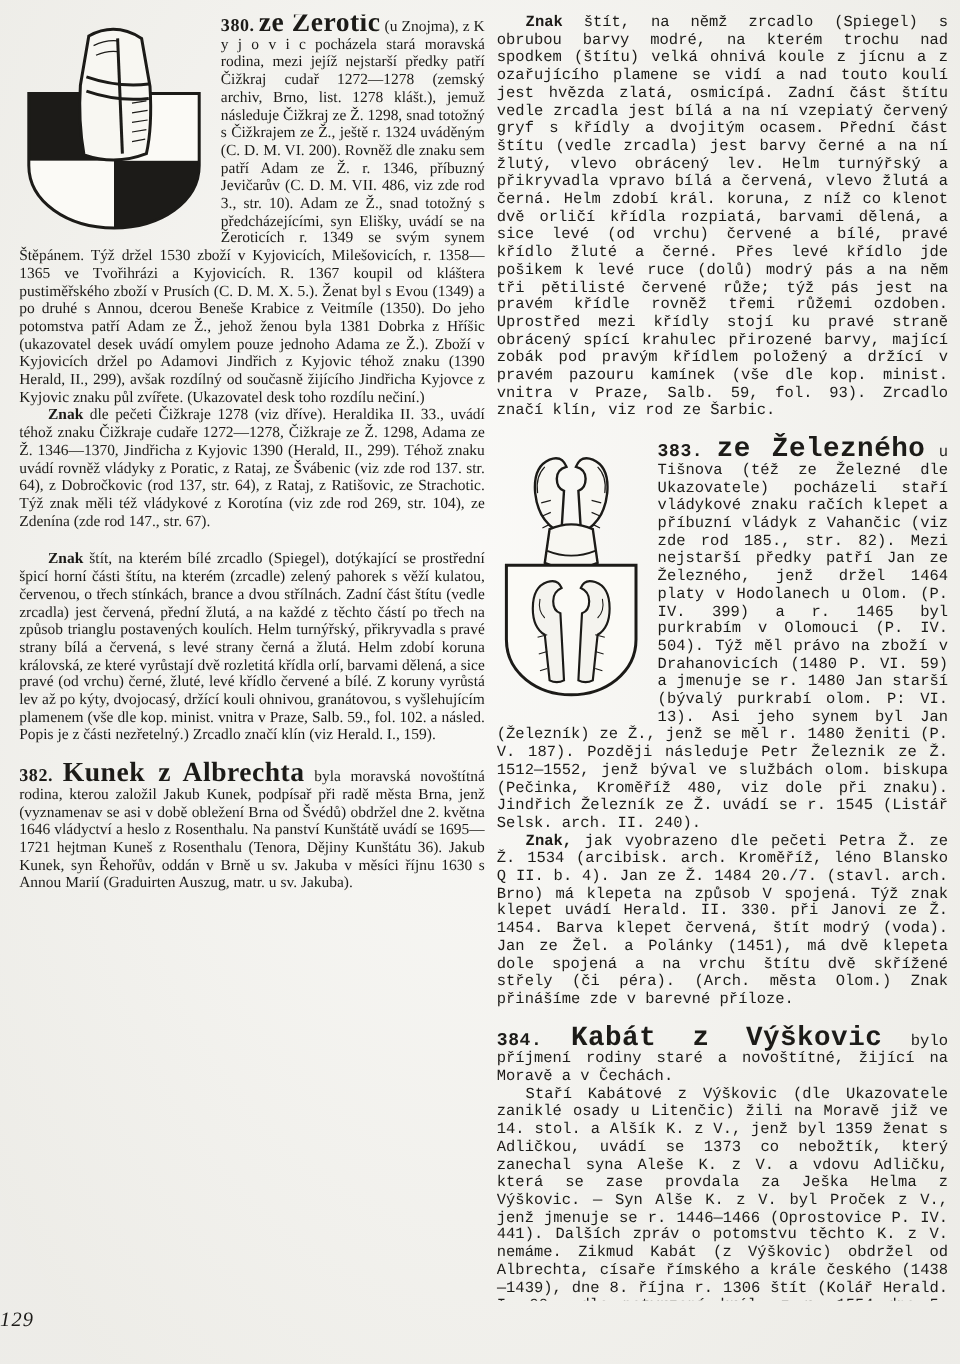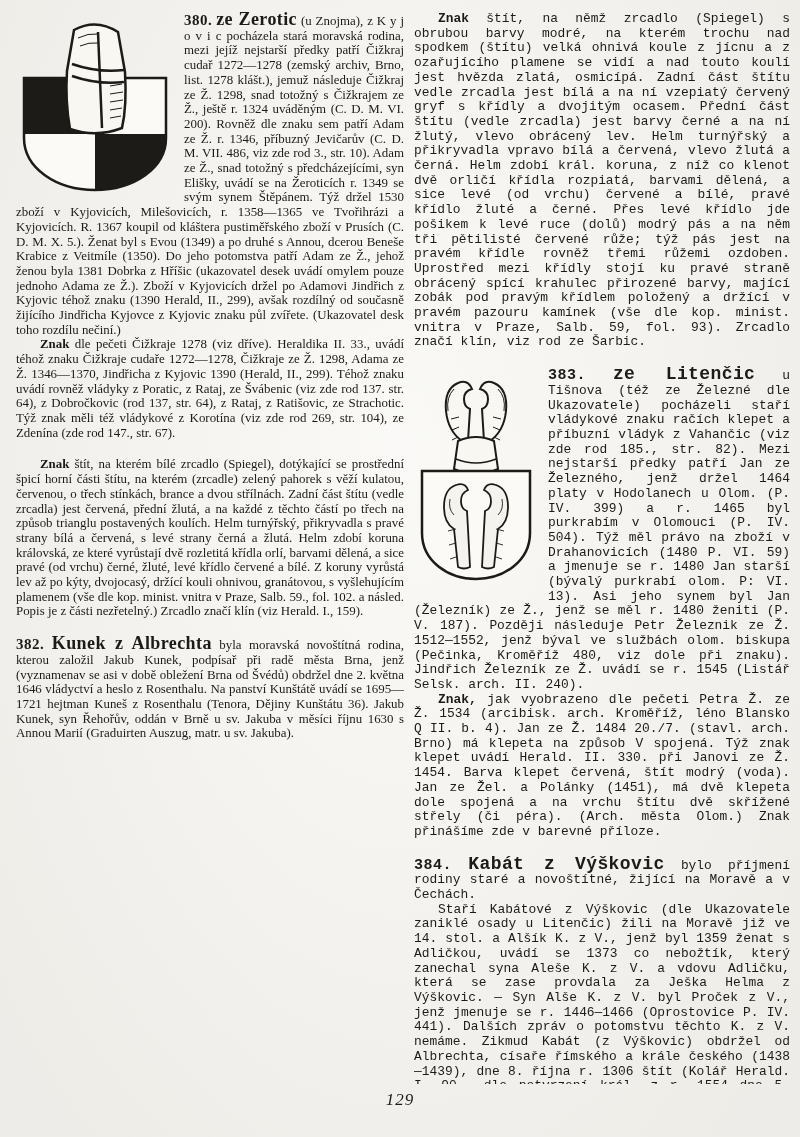--- a/index.html
+++ b/index.html
@@ -18,31 +18,31 @@
   .col { position:absolute; top:12px; overflow:hidden; }
   .col-left  { left:16px;  width:388px; height:1072px; }
   .col-right { left:414px; width:376px; height:1072px;font-family:Liberation Mono, monospace; }
 
   p { margin:0; text-align:justify; font-size:12.9px; line-height:14.7px; }
   .indent { text-indent:24px; }
   .entry { margin-top:17px; }
   .entry.first { margin-top:0; }
 
   .e-num   { font-weight:bold; font-size:15px; letter-spacing:0.5px; }
-  .e-title { font-weight:bold; font-size:18px; letter-spacing:0.4px; white-space:nowrap; }
+  .e-title { font-weight:bold; font-size:23px; letter-spacing:0.4px; white-space:nowrap; }
   .znak-lead { font-weight:bold; }
 
   .fig { float:left; margin:4px 10px 2px 0; }
   .fig-380 { width:158px; height:178px; }
   .fig-383 { width:124px; height:222px; }
   .fig svg { display:block; width:100%; height:100%; }
 
   .page-footer {
     position:absolute; left:0; right:0; top:1090px;
-    text-align:center;
+    text-align:left;
     font-style:italic; font-size:17px; letter-spacing:1px;
   }
 </style>
 </head>
 <body>
 
 <div class="paper-tone"></div>
 
 <div class="col col-left">
 
@@ -106,21 +106,21 @@
 <div class="col col-right">
 
   <p class="indent">
     <span class="znak-lead">Znak</span>
     <span>štít, na němž zrcadlo (Spiegel) s obrubou barvy modré, na kterém trochu nad spodkem (štítu) velká ohnivá koule z jícnu a z ozařujícího plamene se vidí a nad touto koulí jest hvězda zlatá, osmicípá. Zadní část štítu vedle zrcadla jest bílá a na ní vzepiatý červený gryf s křídly a dvojitým ocasem. Přední část štítu (vedle zrcadla) jest barvy černé a na ní žlutý, vlevo obrácený lev. Helm turnýřský a přikryvadla vpravo bílá a červená, vlevo žlutá a černá. Helm zdobí král. koruna, z níž co klenot dvě orličí křídla rozpiatá, barvami dělená, a sice levé (od vrchu) červené a bílé, pravé křídlo žluté a černé. Přes levé křídlo jde pošikem k levé ruce (dolů) modrý pás a na něm tři pětilisté červené růže; týž pás jest na pravém křídle rovněž třemi růžemi ozdoben. Uprostřed mezi křídly stojí ku pravé straně obrácený spící krahulec přirozené barvy, mající zobák pod pravým křídlem položený a držící v pravém pazouru kamínek (vše dle kop. minist. vnitra v Praze, Salb. 59, fol. 93). Zrcadlo značí klín, viz rod ze Šarbic.</span>
   </p>
 
   <div class="entry">
     <p>
       <span class="e-num">383.</span>
-      <span class="e-title">ze Litenčic</span>
+      <span class="e-title">ze Železného</span>
       <span class="fig fig-383">
         <svg viewBox="0 0 124 222" xmlns="http://www.w3.org/2000/svg" stroke="#1c1b18" fill="none">
 
           <g stroke-width="2">
             <path d="M48,70 q-14,-10 -16,-30 q-2,-22 12,-28 q10,-4 14,6 q-8,2 -8,10 q0,8 6,10 l-2,32 z" fill="#f8f7f2"></path>
             <path d="M40,18 q-8,8 -6,22" stroke-width="1"></path>
             <path d="M44,66 l-6,3 M45,56 l-7,3 M45,46 l-8,2" stroke-width="1"></path>
             <path d="M76,70 q14,-10 16,-30 q2,-22 -12,-28 q-10,-4 -14,6 q8,2 8,10 q0,8 -6,10 l2,32 z" fill="#f8f7f2"></path>
             <path d="M84,18 q8,8 6,22" stroke-width="1"></path>
             <path d="M80,66 l6,3 M79,56 l7,3 M79,46 l8,2" stroke-width="1"></path>

